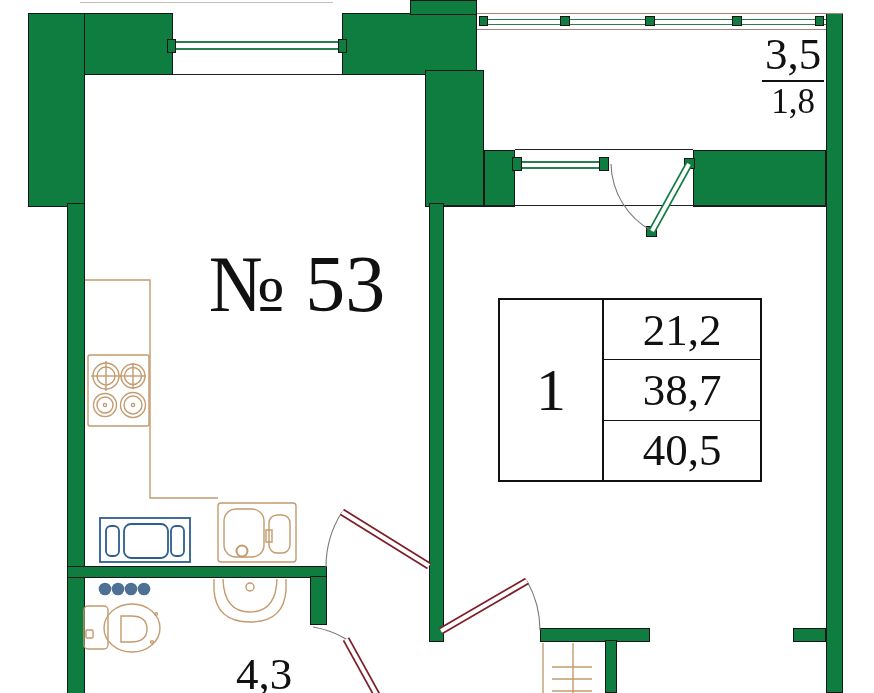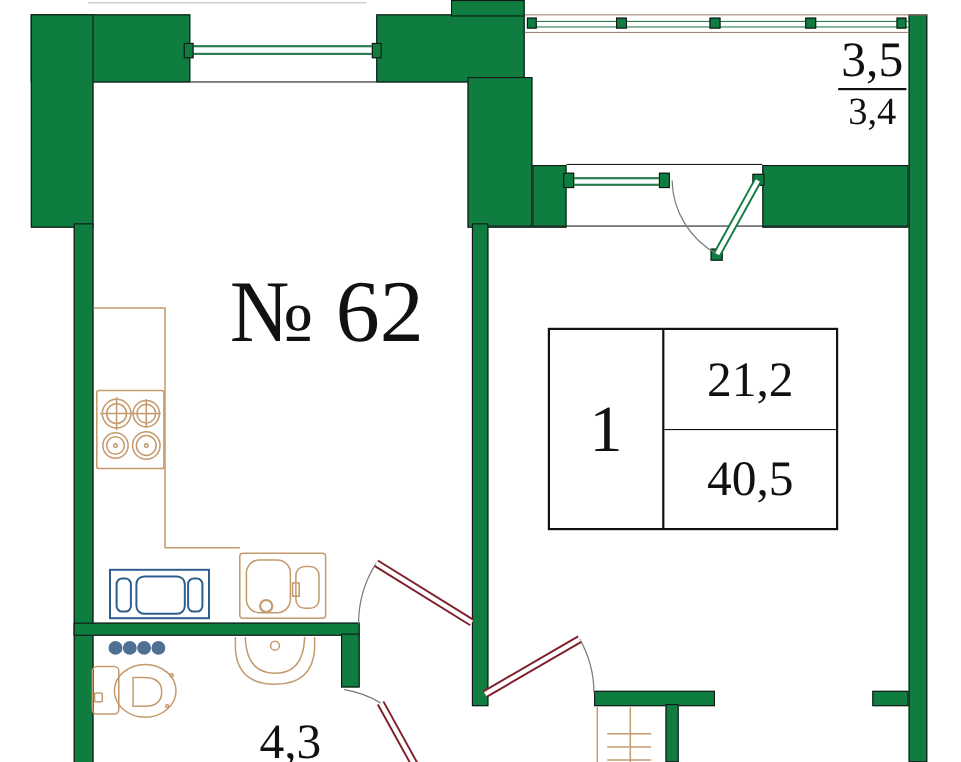--- a/index.html
+++ b/index.html
@@ -172,36 +172,39 @@
 
     <g>
       <line class="tan" x1="543" y1="643" x2="543" y2="693"></line>
       <line class="tan" x1="573" y1="643" x2="573" y2="693"></line>
       <line class="tan" x1="552" y1="667" x2="592" y2="667"></line>
       <line class="tan" x1="552" y1="679" x2="592" y2="679"></line>
       <line class="tan" x1="552" y1="691" x2="592" y2="691"></line>
     </g>
   </svg>
 
-  <div class="label" style="left:186px;top:242px;width:222px;font-size:80px;"><span>№ 62</span></div>
+  <div class="label" style="left:186px;top:242px;width:222px;font-size:80px;"><span>№ 53</span></div>
 
 
   <div class="label" style="left:745px;top:31px;width:96px;font-size:45px;"><span class="u">3,5</span></div>
 
-  <div class="label" style="left:745px;top:84px;width:96px;font-size:35px;"><span>3,4</span></div>
+  <div class="label" style="left:745px;top:84px;width:96px;font-size:35px;"><span>1,8</span></div>
 
   <div class="label" style="left:218px;top:651px;width:92px;font-size:45px;"><span>4,3</span></div>
 
   <div id="sumtable">
     <div class="c1">
         <span>1</span>
       </div>
     <div class="c2">
       <div>
           <span>21,2</span>
         </div>
       <div>
+          <span>38,7</span>
+        </div>
+      <div>
           <span>40,5</span>
         </div>
     </div>
   </div>
 
 </div>
 
 </body></html>

